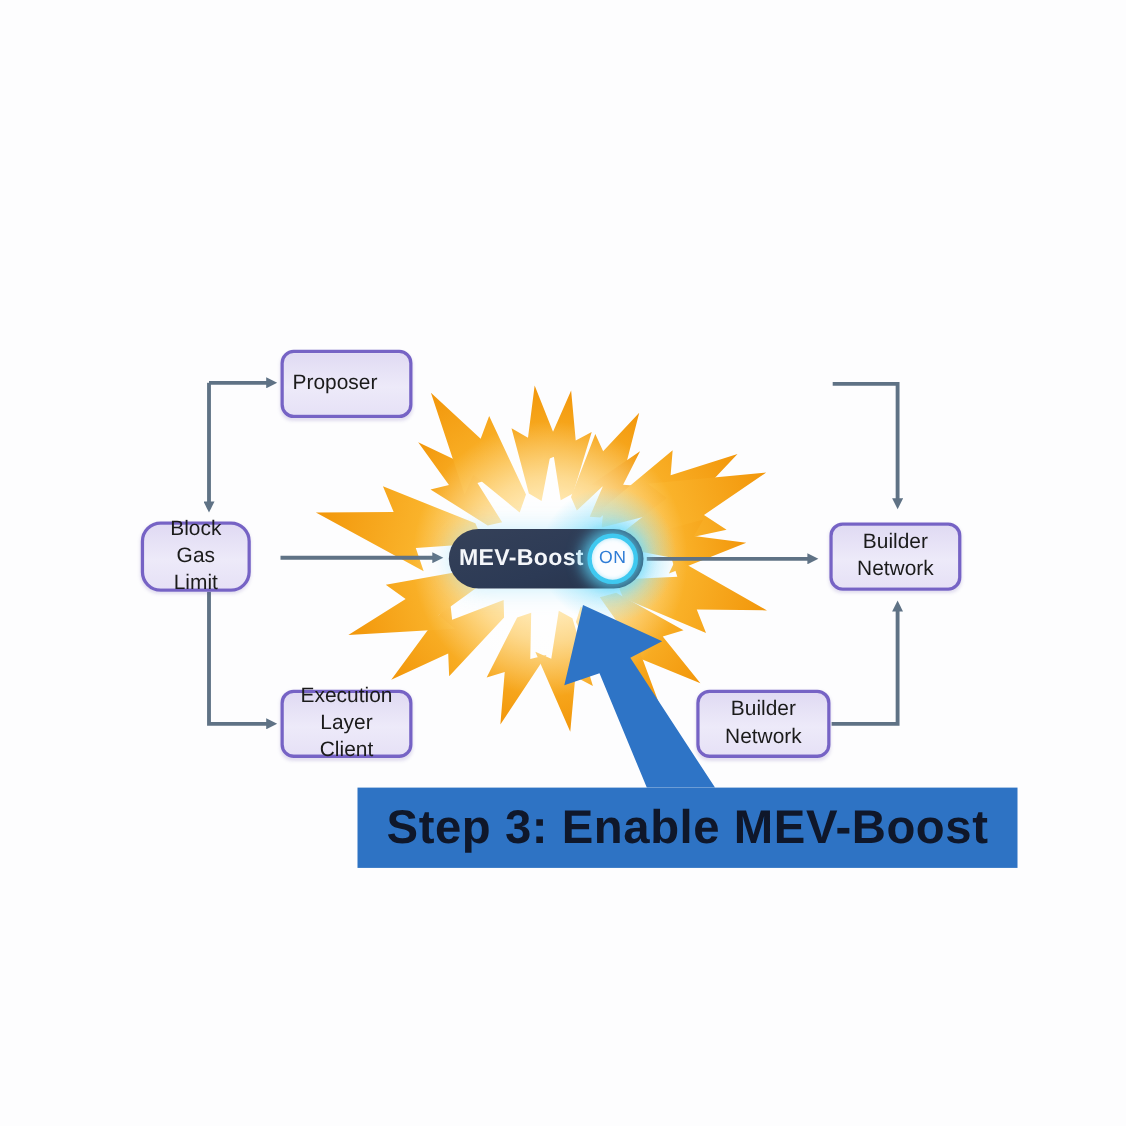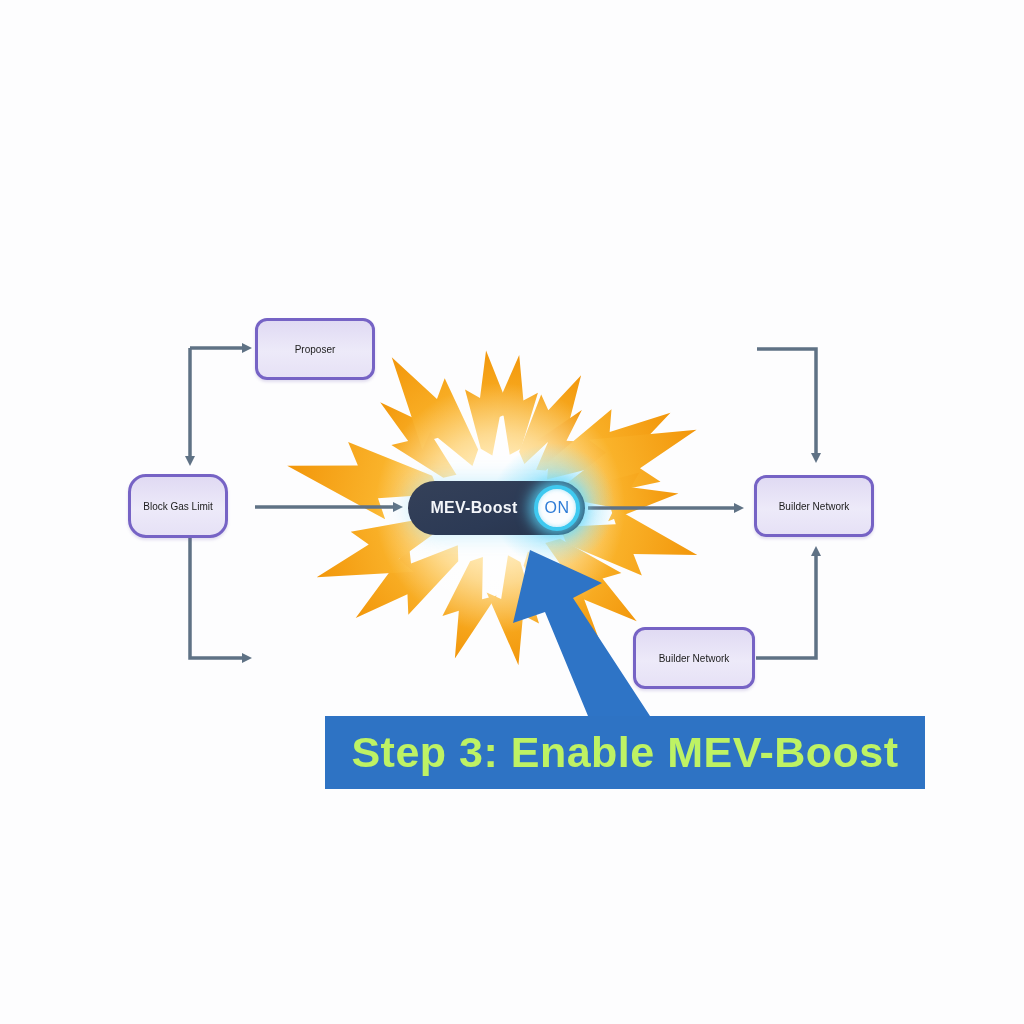--- a/index.html
+++ b/index.html
@@ -2,62 +2,62 @@
 <html><head>
 <meta charset="utf-8">
 <style>
   html,body{margin:0;padding:0;background:#ffffff;}
   body{font-family:"Liberation Sans", sans-serif;}
   #canvas{position:relative;width:1024px;height:1024px;background:#fdfdfe;overflow:hidden;}
   #artwork{position:absolute;left:0;top:0;width:1024px;height:1024px;}
 
   .node{
     position:absolute;
-    display:flex;align-items:center;justify-content:center;
+    display:flex;align-items:center;justify-content:flex-start;
     text-align:center;
     background:linear-gradient(180deg,#e0daf3 0%,#edeaf9 55%,#e6e1f6 100%);
     border:3px solid #7663c5;
     border-radius:12px;
-    font-size:10px;line-height:1.3;color:#1b1b1b;
+    font-size:19px;line-height:1.3;color:#1b1b1b;
     padding:0 8px;box-sizing:border-box;
     box-shadow:0 2px 3px rgba(100,80,170,0.18);
   }
   #node-proposer{left:255px;top:318px;width:120px;height:62px;}
   #node-beacon{left:631px;top:319px;width:125px;height:61px;}
   #node-blockgas{left:128px;top:474px;width:100px;height:64px;border-radius:18px;}
   #node-builder-right{left:754px;top:475px;width:120px;height:62px;}
   #node-execution{left:255px;top:627px;width:120px;height:62px;}
   #node-builder-bottom{left:633px;top:627px;width:122px;height:62px;}
 
   .toggle-pill{
     position:absolute;left:408px;top:481px;width:177px;height:54px;
     background:linear-gradient(160deg,#354159 0%,#2c3a55 60%,#27334a 100%);
     border-radius:27px;
     display:flex;align-items:center;
     box-shadow:0 0 22px rgba(130,220,250,0.45);
     cursor:pointer;
   }
   .toggle-label{
     flex:1;text-align:center;
-    color:#f4f6fa;font-weight:bold;font-size:16px;letter-spacing:0.3px;
+    color:#f4f6fa;font-weight:bold;font-size:21px;letter-spacing:0.3px;
     padding-left:6px;
   }
   .toggle-knob{
     width:38px;height:38px;margin-right:5px;flex:0 0 auto;
     background:#fbfdff;border:4px solid #3fc9f0;border-radius:50%;
     display:flex;align-items:center;justify-content:center;
     box-shadow:0 0 14px 5px rgba(90,215,250,0.8), inset 0 0 4px rgba(120,215,245,0.6);
   }
   .toggle-knob span{color:#2e7cd6;font-weight:normal;font-size:16px;letter-spacing:0.5px;}
 
   .banner{
     position:absolute;left:325px;top:716px;width:600px;height:73px;
     background:#2e73c4;
     display:flex;align-items:center;justify-content:center;
-    color:#bef264;font-weight:bold;font-size:43px;letter-spacing:0.5px;
+    color:#0f172a;font-weight:bold;font-size:43px;letter-spacing:0.5px;
     white-space:nowrap;
   }
 </style>
 </head>
 <body>
 
 <div id="canvas">
 
   <svg id="artwork" viewBox="0 0 1024 1024">
     <defs>
@@ -120,20 +120,23 @@
 
   <div class="node" id="node-proposer">
     <span>Proposer</span>
   </div>
   <div class="node" id="node-blockgas">
     <span>Block Gas Limit</span>
   </div>
   <div class="node" id="node-builder-right">
     <span>Builder Network</span>
   </div>
+  <div class="node" id="node-execution">
+    <span>Execution Layer Client</span>
+  </div>
   <div class="node" id="node-builder-bottom">
     <span>Builder Network</span>
   </div>
 
   <div class="toggle-pill">
     <span class="toggle-label">MEV-Boost</span>
     <div class="toggle-knob">
       <span>ON</span>
     </div>
   </div>

